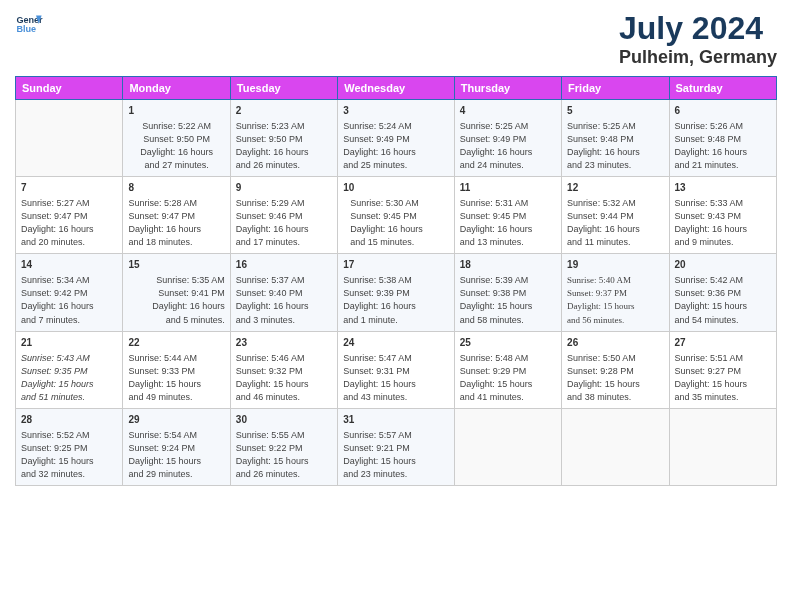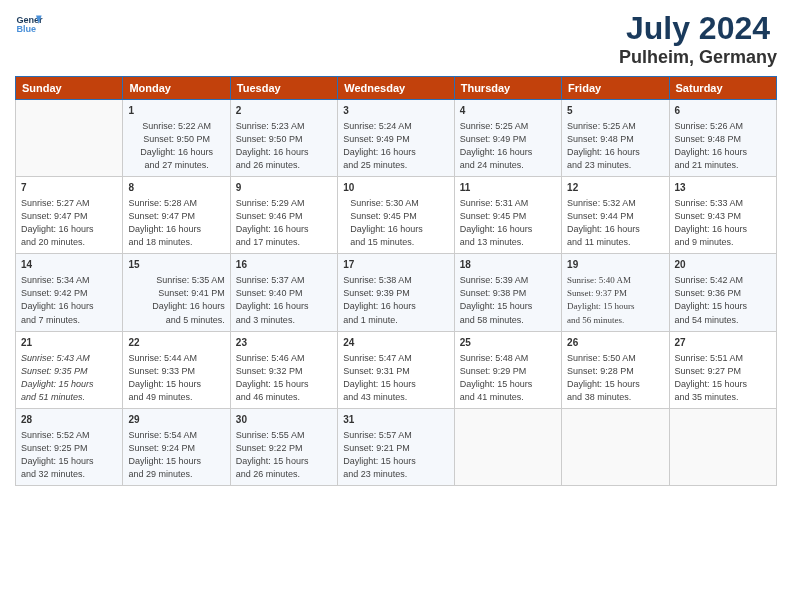--- a/index.html
+++ b/index.html
@@ -23,39 +23,39 @@
     .logo {
       display: flex;
       align-items: center;
       gap: 4px;
     }
     .logo-icon {
       width: 28px;
       height: 28px;
     }
     .title-area {
-      text-align: center;
+      text-align: left;
     }
     .main-title {
       font-size: 32px;
       font-weight: bold;
       color: #1a3a5c;
     }
     .subtitle {
       font-size: 18px;
       color: #333;
       font-weight: bold;
     }
     table {
       width: 100%;
       border-collapse: collapse;
       font-size: 10px;
     }
     thead th {
-      background-color: #c2410c;
+      background-color: #d946ef;
       color: #fff;
       padding: 5px 6px;
       text-align: left;
       font-size: 11px;
       font-weight: bold;
       border: 1px solid #2a6db5;
     }
     tbody td {
       border: 1px solid #ccc;
       vertical-align: top;

